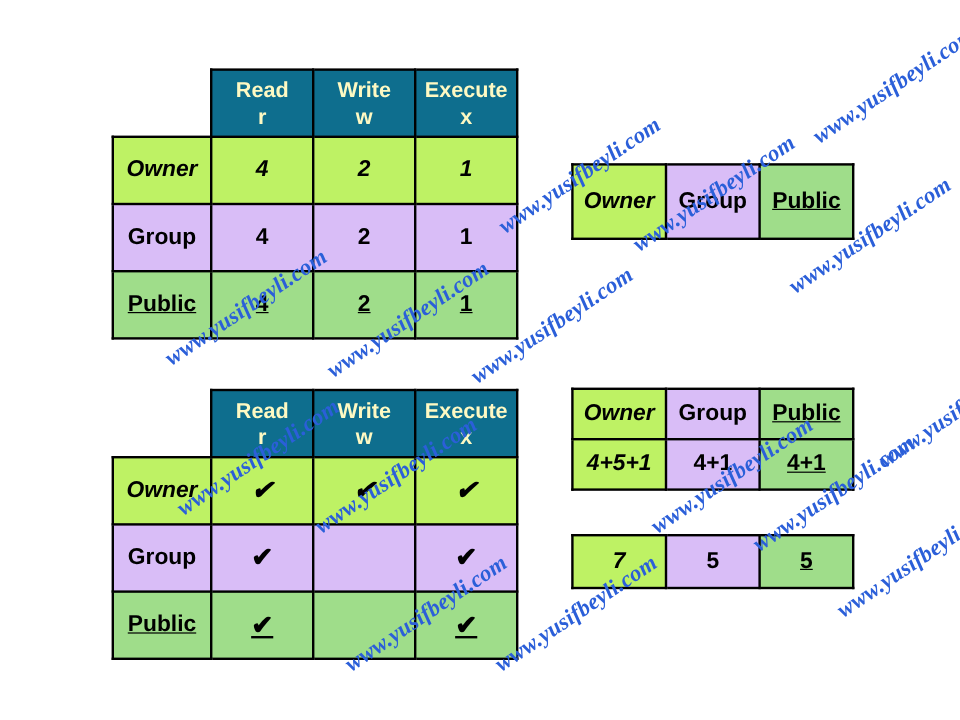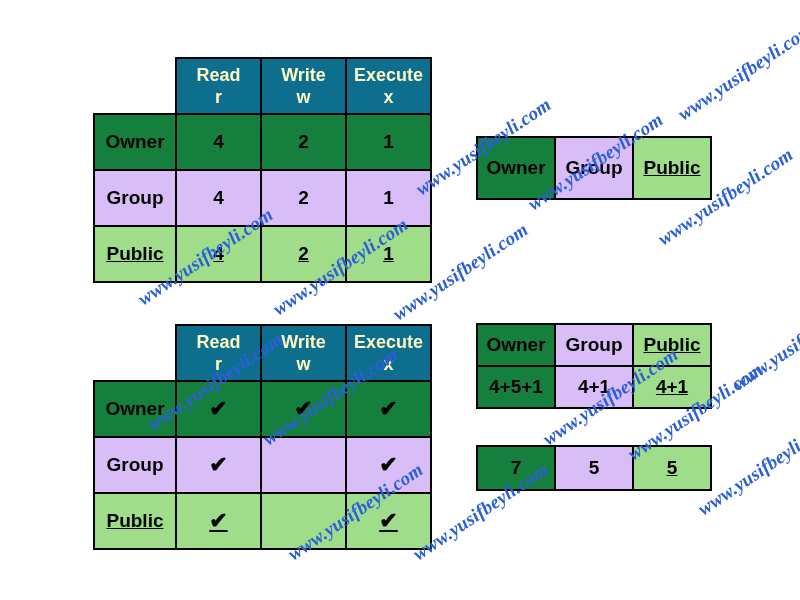--- a/index.html
+++ b/index.html
@@ -59,21 +59,21 @@
   .tbl th {
     background: #0e6e8e;
     color: #fef9c3;
     font-size: 18px;
     line-height: 1.25;
   }
   .th-empty {
     background: transparent !important;
     border: none !important;
   }
-  .c-red    { background: #15803d; }
+  .c-red    { background: #bef264; font-style: italic; }
   .c-purple { background: #d9bdf7; margin-left: 12px; }
   .c-green  { background: #9fdd8a; text-decoration: underline; }
 
   
   .matrix { }
   .matrix td { font-size: 19px; }
   .matrix .rowlabel { font-size: 19px; }
   .matrix .check { font-size: 22px; line-height: 1; }
 
   #table-octal-values { left: 93px; top: 57px; }

